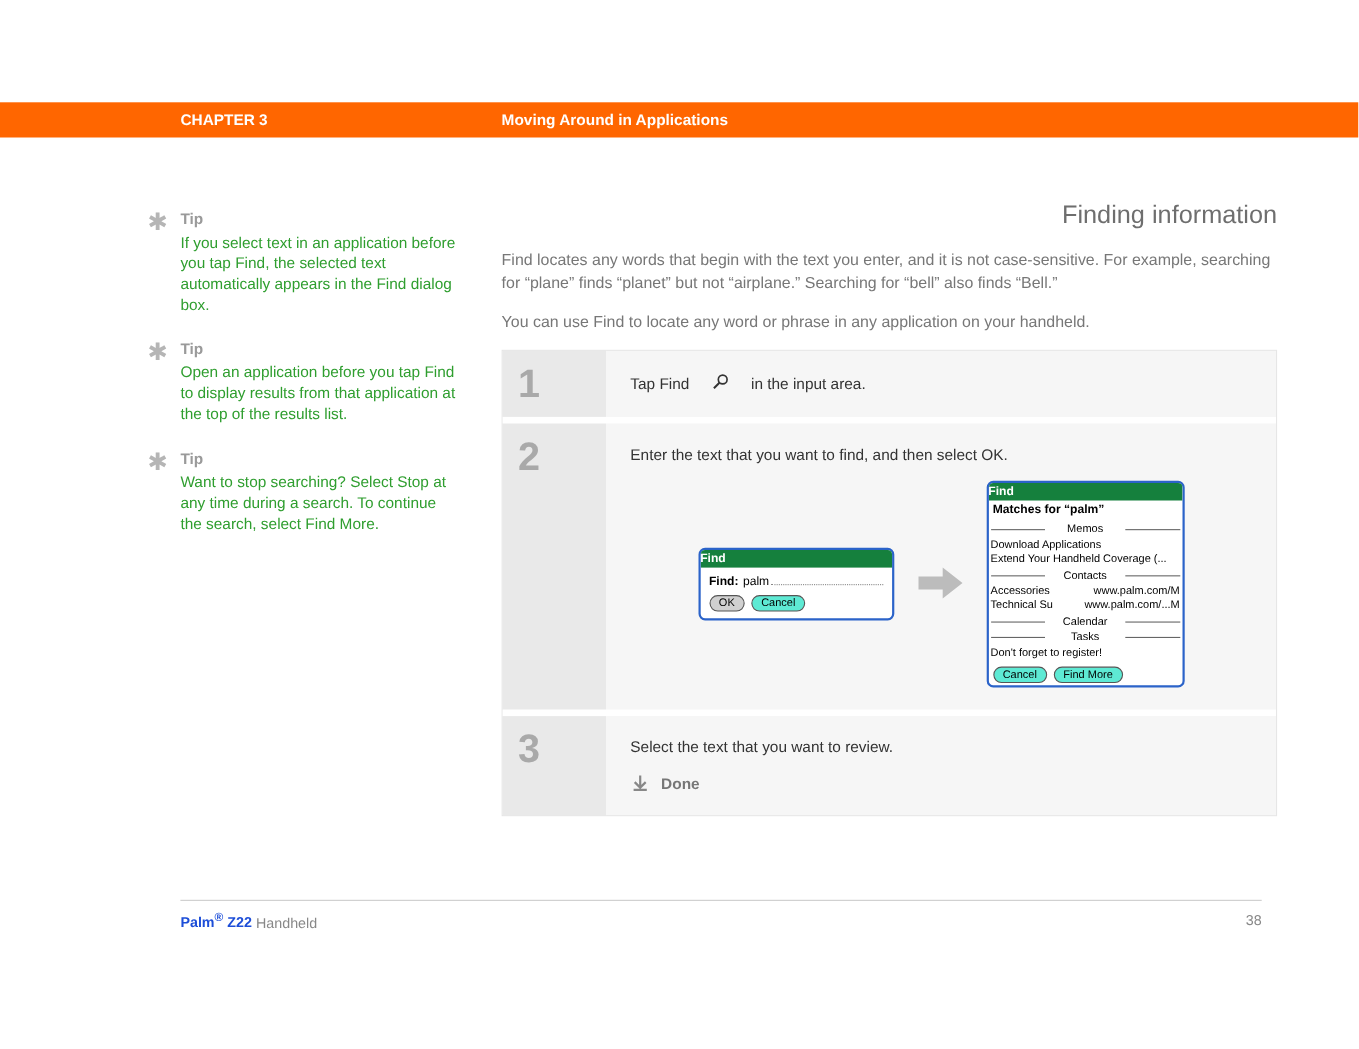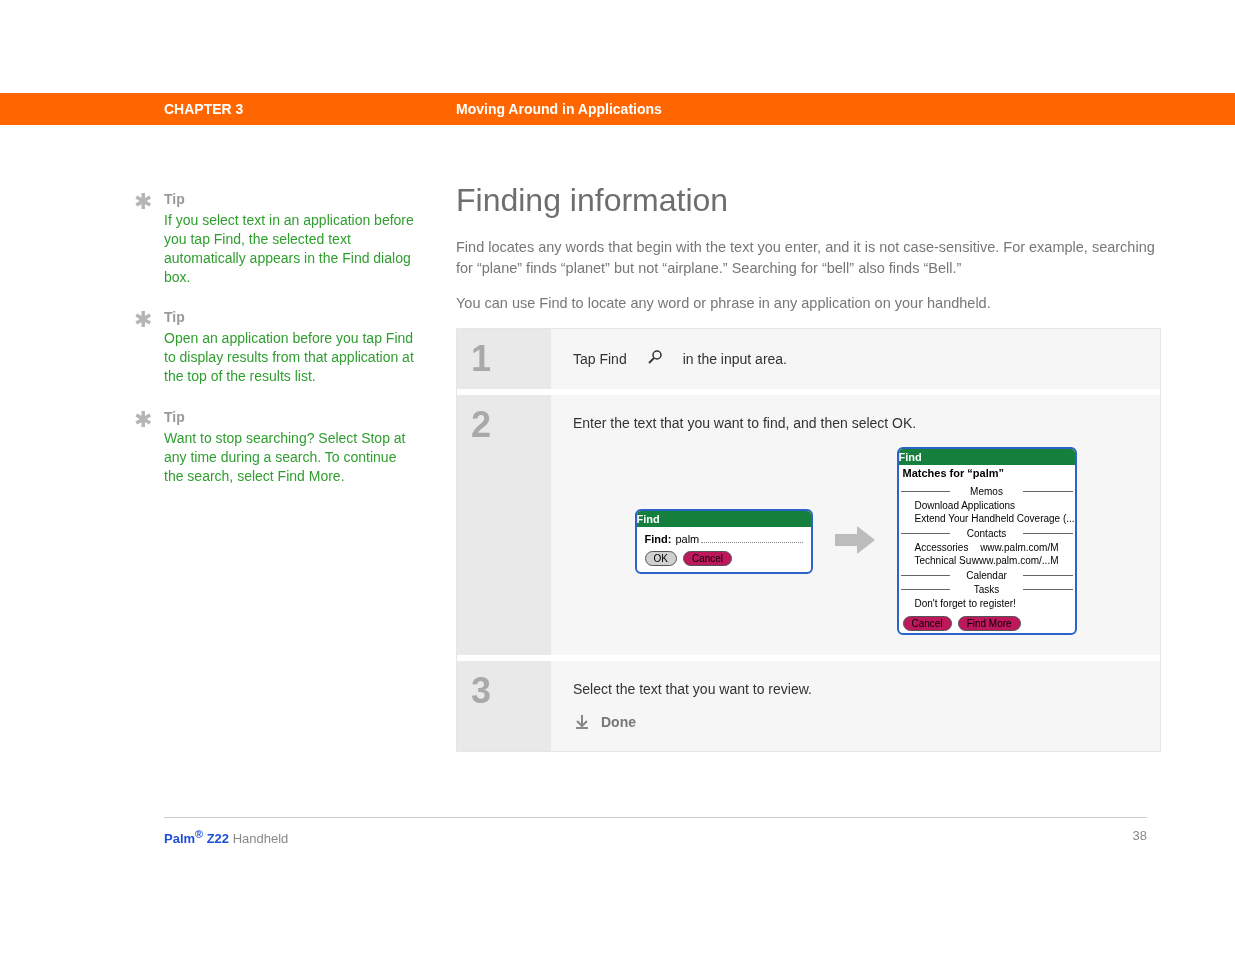--- a/index.html
+++ b/index.html
@@ -10,21 +10,21 @@
   .hdr-chap { position: absolute; left: 164px; top: 8px; }
   .hdr-title { position: absolute; left: 456px; top: 8px; }
 
   .sidebar { position: absolute; top: 190px; left: 134px; width: 280px; }
   .tip { position: relative; padding-left: 30px; margin-bottom: 22px; font-size: 14px; line-height: 1.35; }
   .tip-star { position: absolute; left: 0; top: 1px; color: #b5b5b5; font-size: 22px; line-height: 1; }
   .tip-label { color: #9a9a9a; font-weight: bold; margin-bottom: 2px; }
   .tip-body { color: #2f9e2f; }
 
   .main { position: absolute; top: 182px; left: 456px; width: 705px; }
-  .h1 { font-size: 32px; color: #6e6e6e; font-weight: normal; margin-bottom: 18px; }
+  .h1 { font-size: 23px; color: #6e6e6e; font-weight: normal; margin-bottom: 18px; text-align: right; }
   .intro { font-size: 14.5px; color: #777; line-height: 1.45; margin-bottom: 14px; }
 
   .steps { border: 1px solid #e6e6e6; background: #fff; }
   .step { display: flex; border-bottom: 6px solid #fff; }
   .step:last-child { border-bottom: none; }
   .num-cell { width: 94px; background: #e9e9e9; padding: 12px 14px; font-size: 36px; font-weight: bold; color: #a9a9a9; line-height: 1; }
   .body-cell { flex: 1; background: #f6f6f6; padding: 20px 22px; font-size: 14px; color: #333; }
   .body-cell .instr { margin-bottom: 16px; }
   .body-cell .instr-line { display: flex; align-items: center; flex-wrap: wrap; gap: 20px; }
 
@@ -36,31 +36,31 @@
   .panel { border: 2px solid #2b63c9; border-radius: 6px; background: #fff; font-family: Arial, sans-serif; font-size: 11px; color: #000; overflow: hidden; }
   .panel-title { background: #15803d; color: #fff; text-align: left; font-weight: bold; padding: 2px 0; font-size: 11px; }
   .panel-body { padding: 6px 8px; }
 
   .find1 { width: 178px; }
   .find-row { display: flex; align-items: baseline; margin-bottom: 6px; }
   .find-lbl { font-weight: bold; margin-right: 4px; }
   .find-val { font-family: Arial; }
   .dotline { flex: 1; border-bottom: 1px dotted #888; margin-left: 2px; height: 10px; }
   .btns { display: flex; gap: 6px; align-items: flex-end; }
-  .pbtn { border: 1px solid #555; border-radius: 10px; padding: 0 8px; font-size: 10px; background: #be185d; line-height: 14px; height: 15px; }
+  .pbtn { border: 1px solid #555; border-radius: 10px; padding: 0 8px; font-size: 10px; background: #5eead4; line-height: 14px; height: 15px; }
   .pbtn.ok { background: #d0d0d0; }
 
   .find2 { width: 180px; }
   .match-h { font-weight: bold; padding: 2px 4px 4px; }
   .sect { position: relative; text-align: center; margin: 2px 0; }
   .sect::before, .sect::after { content:""; position:absolute; top:50%; width:28%; border-top:1px solid #666; }
   .sect::before { left: 2px; }
   .sect::after { right: 2px; }
   .sect span { background:#fff; padding:0 4px; font-size:10px; }
-  .res-line { display: flex; justify-content: space-between; font-size: 10px; padding: 0 16px; line-height: 1.3; white-space: nowrap; }
+  .res-line { display: flex; justify-content: space-between; font-size: 10px; padding: 0 2px; line-height: 1.3; white-space: nowrap; }
   .btns2 { display: flex; gap: 6px; padding: 6px 4px 2px; }
 
   .arrow-big { color: #bcbcbc; }
 
   .footer { position: absolute; bottom: 52px; left: 164px; right: 88px; border-top: 1px solid #ccc; padding-top: 10px; display: flex; justify-content: space-between; font-size: 13px; color: #888; }
   .footer b { color: #1d4ed8; }
 </style>
 </head>
 <body>
 

